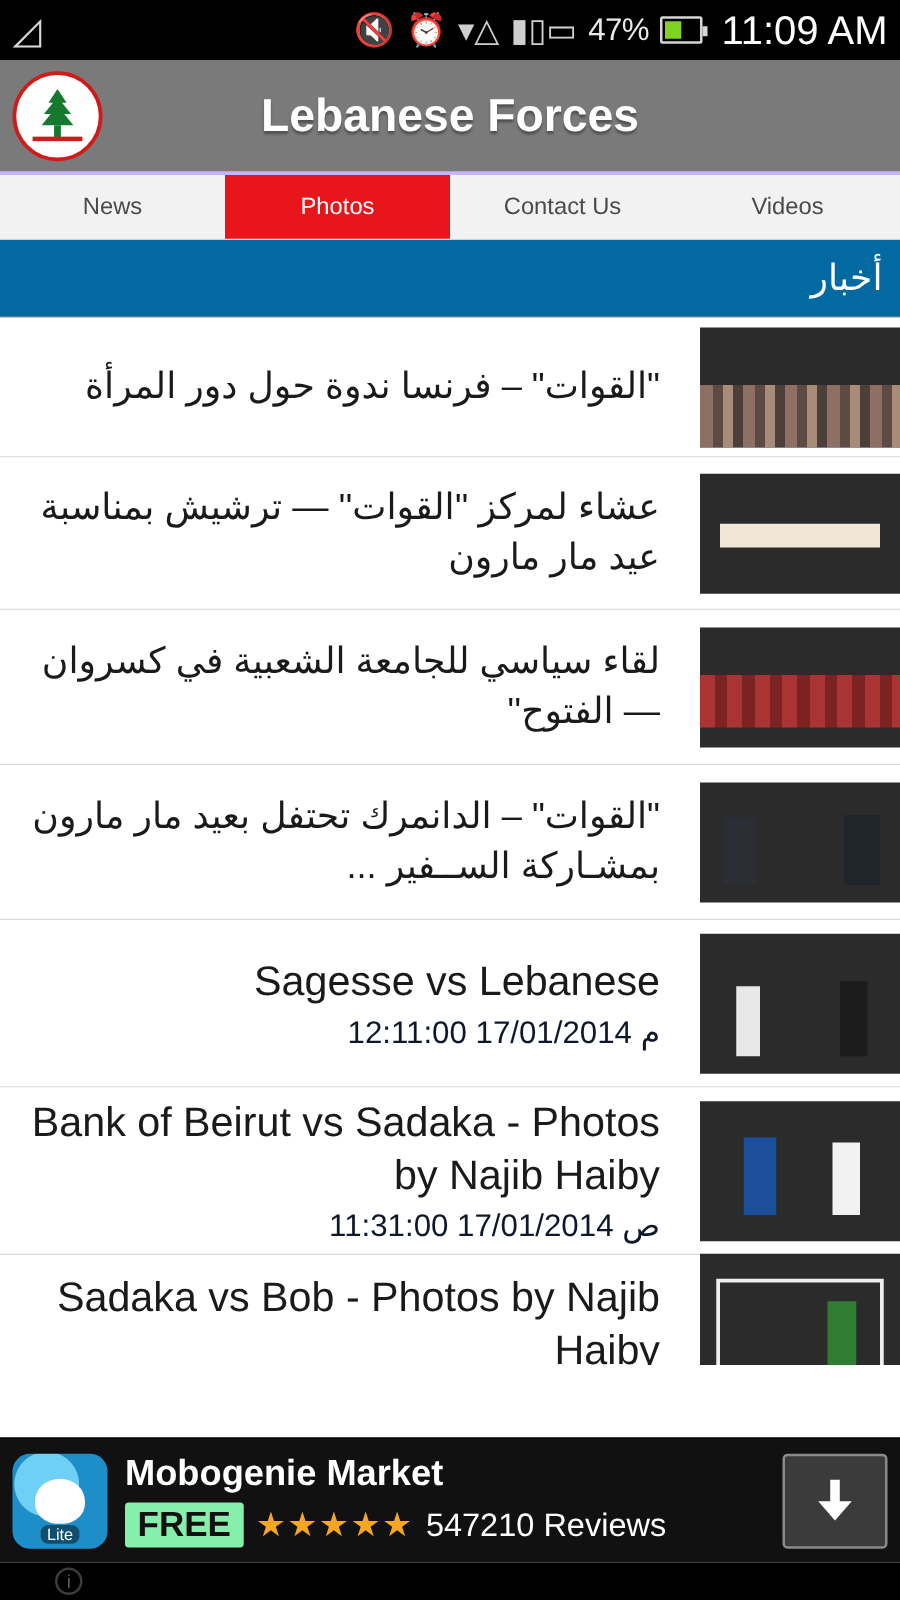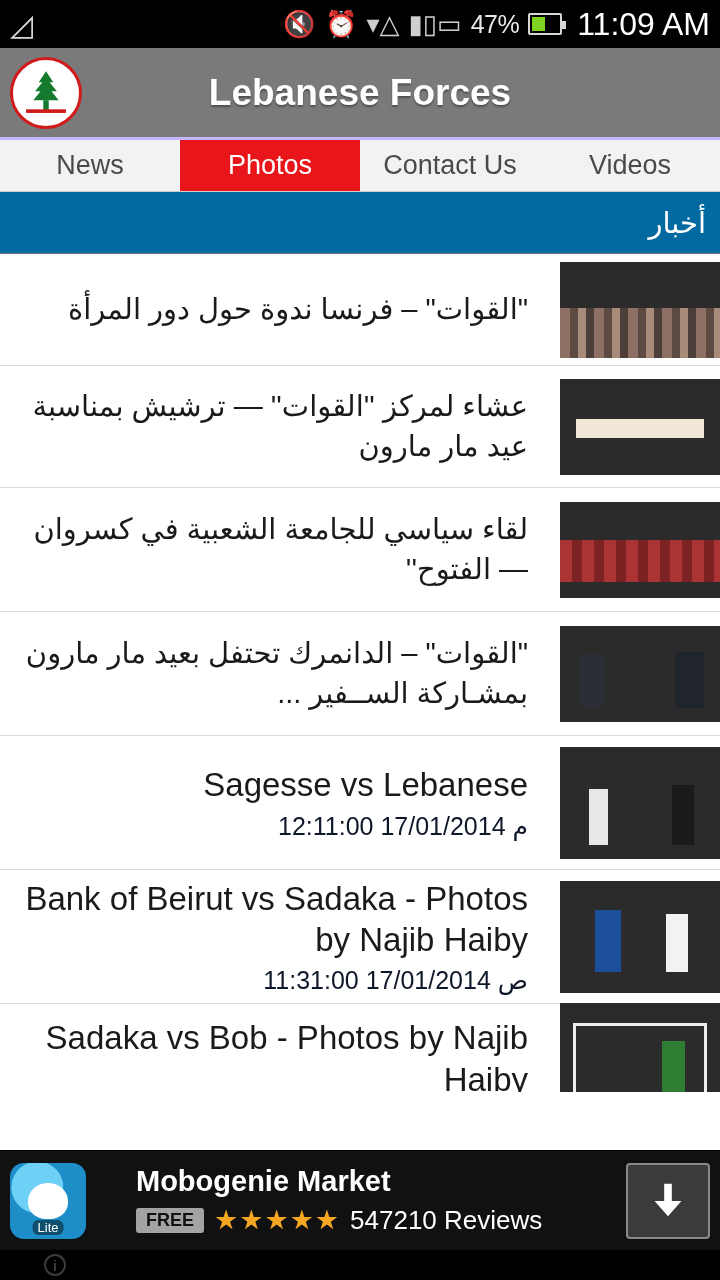--- a/index.html
+++ b/index.html
@@ -47,21 +47,21 @@
     position:absolute; left:0; right:0; text-align:center;
     font-size:37px; font-weight:bold; color:#ffffff;
     text-shadow:0 2px 2px rgba(0,0,0,.35);
     pointer-events:none;
   }
 
   
   .tabs { display:flex; height:52px; background:#f2f2f2; border-bottom:1px solid #cfcfcf; }
   .tab {
     flex:1; display:flex; align-items:center; justify-content:center;
-    font-size:27px; color:#4a4a4a; background:#f2f2f2;
+    font-size:19px; color:#4a4a4a; background:#f2f2f2;
   }
   .tab.active { background:#e8161b; color:#fff; }
 
   
   .section {
     height:62px; background:#0369a1; color:#fff;
     display:flex; align-items:center; justify-content:flex-end;
     padding:0 14px; font-size:29px;
     border-bottom:1px solid #7a7a7a;
   }
@@ -123,25 +123,25 @@
   }
   .ad-icon:after{
     content:""; position:absolute; left:18px; top:20px; width:40px; height:36px;
     background:#ffffff; border-radius:50% 50% 45% 45%;
   }
   .ad-lite{
     position:absolute; left:50%; bottom:4px; transform:translateX(-50%);
     font-size:13px; color:#fff; background:rgba(0,0,0,.45);
     padding:0 5px; border-radius:6px;
   }
-  .ad-body { flex:1; padding-left:14px; color:#fff;margin-left:36px; }
+  .ad-body { flex:1; padding-left:14px; color:#fff; }
   .ad-title { font-size:29px; font-weight:bold; color:#fff; }
   .ad-line2 { display:flex; align-items:center; gap:10px; margin-top:6px; }
   .ad-free {
-    background:#a3a3a3; color:#111; font-size:18px; font-weight:bold;
+    background:#86efac; color:#111; font-size:28px; font-weight:bold;
     padding:2px 10px; border-radius:3px;
   }
   .ad-stars { color:#f5a623; font-size:27px; letter-spacing:1px; }
   .ad-reviews { color:#fff; font-size:26px; }
   .ad-cta {
     width:84px; height:76px; background:#3b3b3b; border:2px solid #8a8a8a;
     display:flex; align-items:center; justify-content:center; border-radius:4px;
   }
   .ad-cta svg { width:46px; height:46px; }
 

